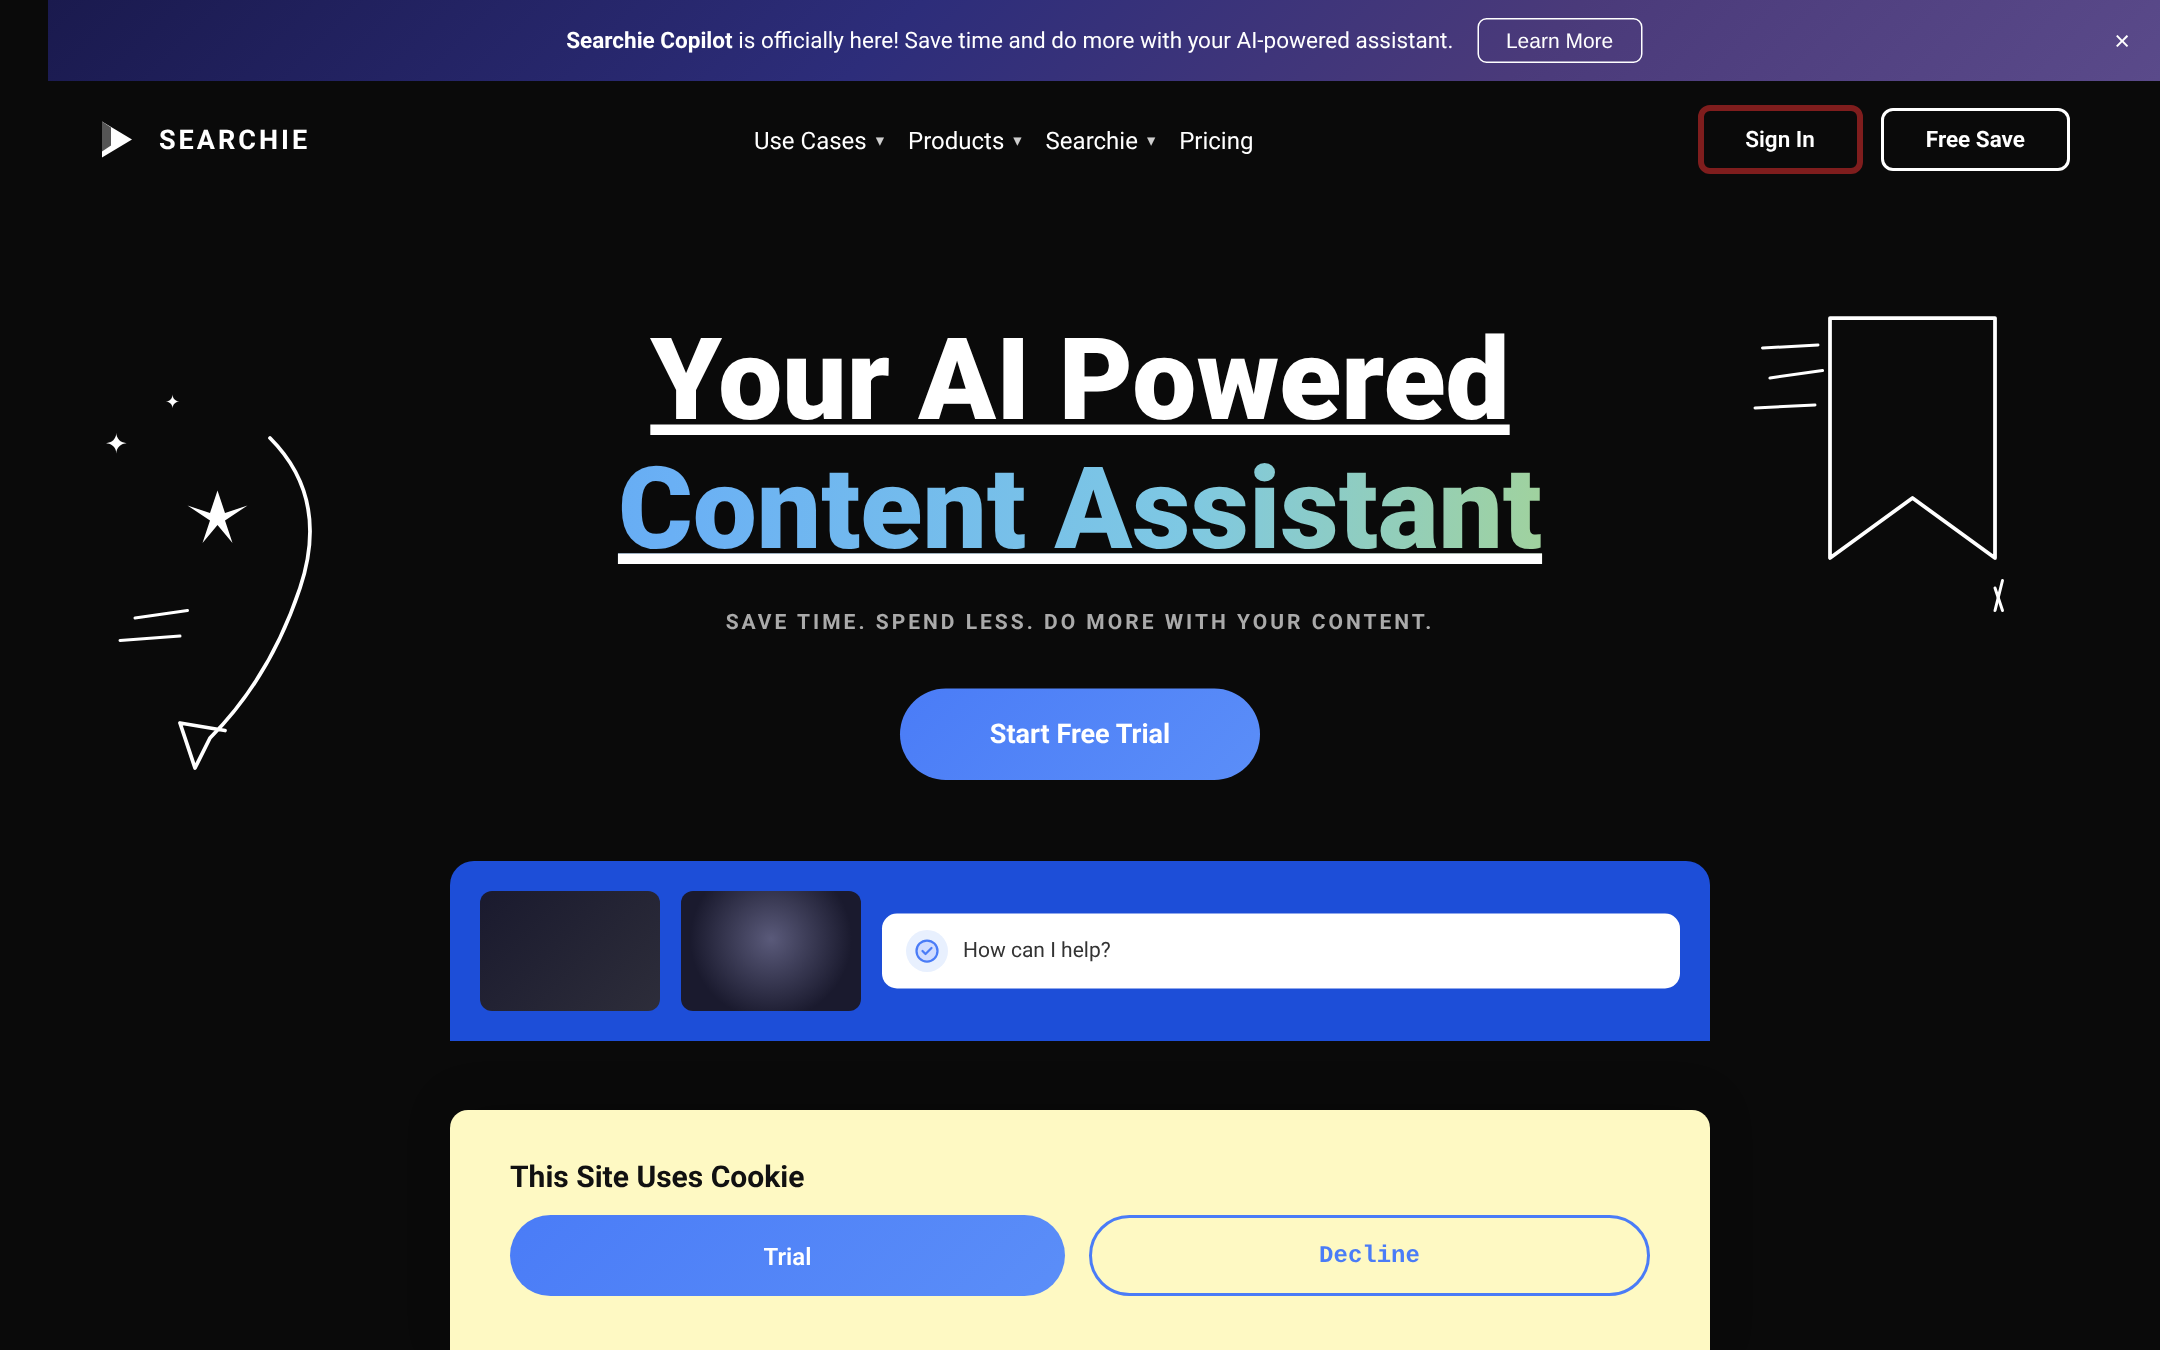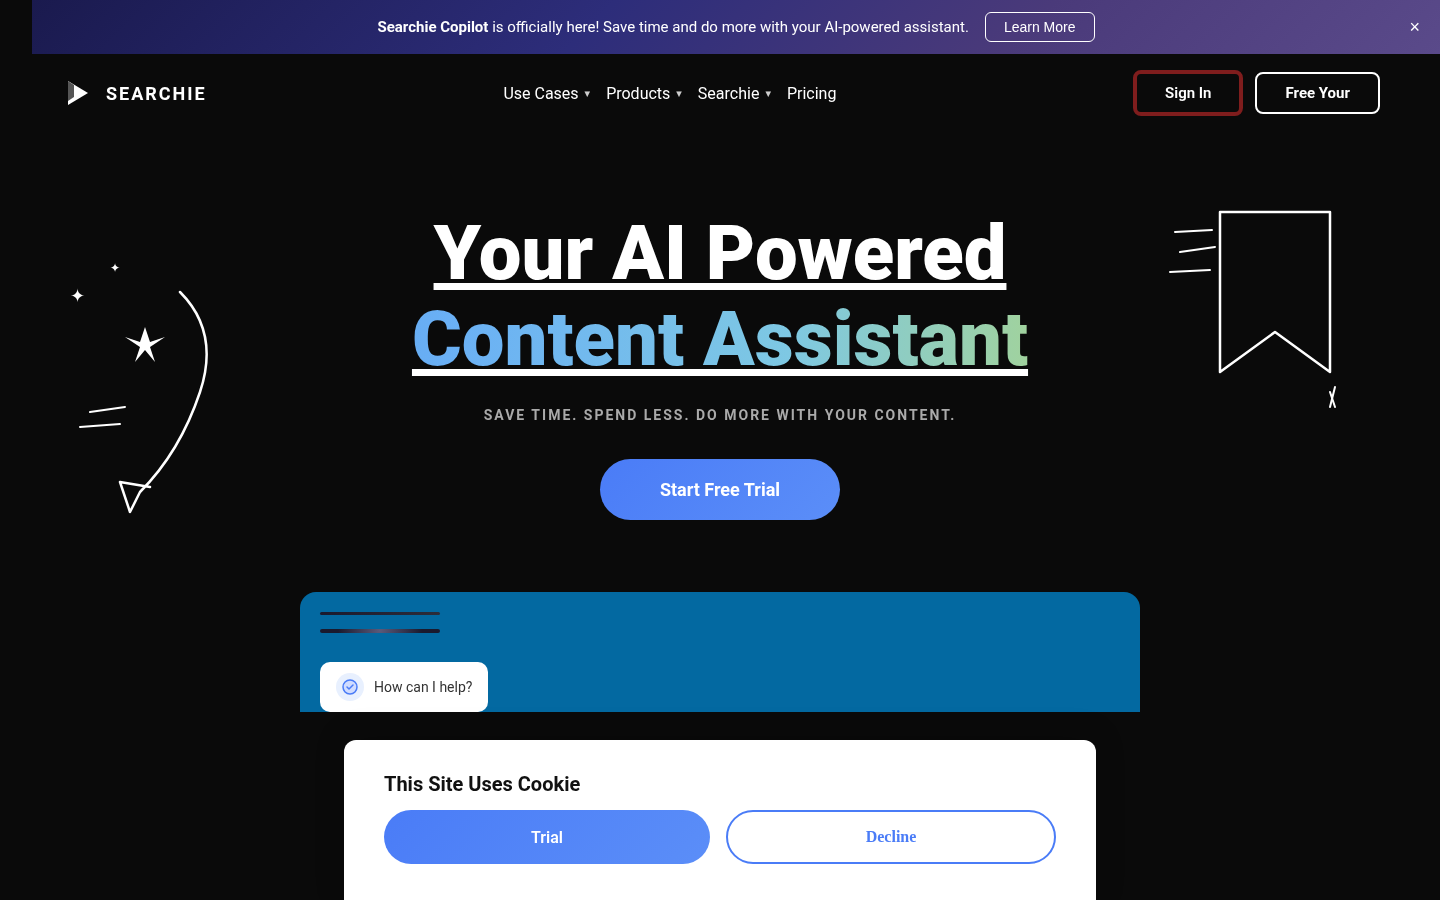--- a/index.html
+++ b/index.html
@@ -185,31 +185,30 @@
       border-radius: 50px;
       font-size: 18px;
       font-weight: 700;
       cursor: pointer;
       font-family: inherit;
       display: inline-block;
     }
 
     
     .app-preview {
-      margin: 72px auto 0;
+      margin: 54px auto 0;
       width: 840px;
-      background: #0369a1;
+      background: #1d4ed8;
       border-radius: 16px 16px 0 0;
       padding: 20px 20px 0;
       display: flex;
       gap: 14px;
       align-items: flex-start;
       height: 120px;
       overflow: hidden;
-      flex-direction: column;
     }
     .preview-video {
       width: 120px;
       height: 80px;
       border-radius: 8px;
       background: #222;
     }
     .preview-video-2 {
       width: 120px;
       height: 80px;
@@ -244,22 +243,22 @@
       font-size: 14px;
       color: #333;
     }
 
     
     .cookie-banner {
       position: fixed;
       bottom: 0;
       left: 50%;
       transform: translateX(-50%);
-      width: 752px;
-      background: #ffffff;
+      width: 840px;
+      background: #fef9c3;
       border-radius: 12px 12px 0 0;
       padding: 32px 40px 36px;
       z-index: 1000;
       box-shadow: 0 -4px 30px rgba(0,0,0,0.2);
     }
     .cookie-title {
       font-size: 20px;
       font-weight: 700;
       color: #111;
       margin-bottom: 14px;
@@ -293,21 +292,21 @@
     }
     .decline-btn {
       background: transparent;
       color: #4a7cf7;
       border: 2px solid #4a7cf7;
       padding: 16px 60px;
       border-radius: 50px;
       font-size: 16px;
       font-weight: 600;
       cursor: pointer;
-      font-family: Liberation Serif, serif;
+      font-family: Liberation Mono, monospace;
       flex: 1;
     }
   </style>
 </head>
 <body>
 
 <div class="announcement-bar">
   <span class="announcement-text">
     <strong>Searchie Copilot</strong><span> is officially here! Save time and do more with your AI-powered assistant.</span>
   </span>
@@ -335,21 +334,21 @@
     <button class="nav-item">
       <span>Searchie</span>
       <span class="nav-chevron">▾</span>
     </button>
     <button class="nav-item">
       <span>Pricing</span>
     </button>
   </div>
   <div class="nav-actions">
     <button class="sign-in-btn">Sign In</button>
-    <button class="free-trial-btn">Free Your</button>
+    <button class="free-trial-btn">Free Save</button>
   </div>
 </nav>
 
 <section class="hero">
 
   
   <svg class="doodle-left" viewBox="0 0 240 320" fill="none" xmlns="http://www.w3.org/2000/svg">
 
     <text x="10" y="90" fill="white" font-size="18">✦</text>
     <text x="50" y="60" fill="white" font-size="12">✦</text>

